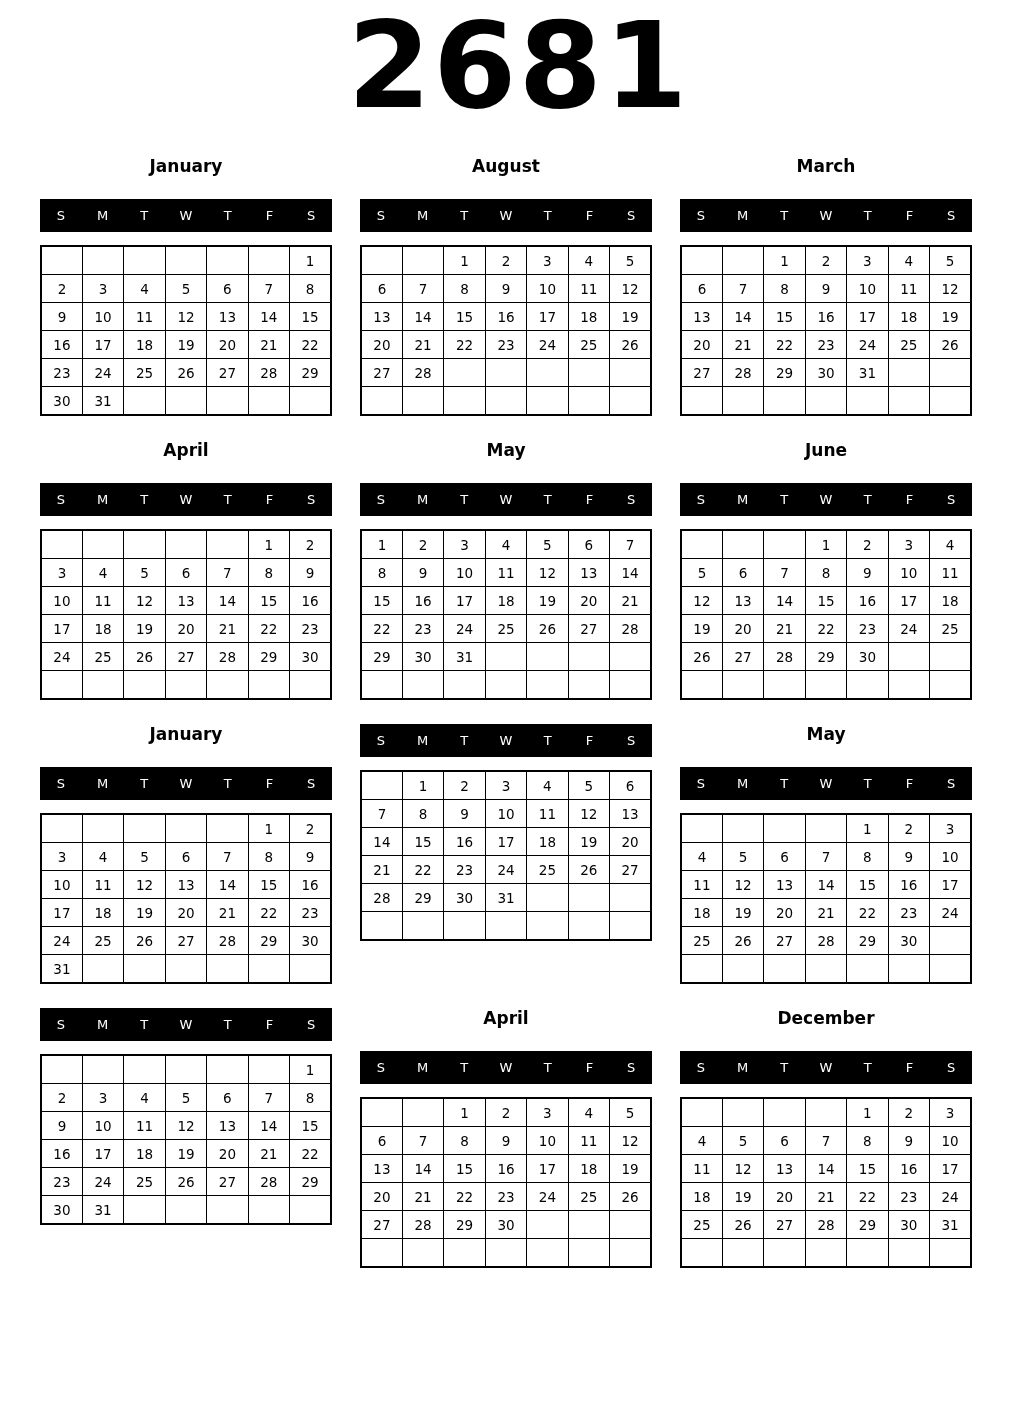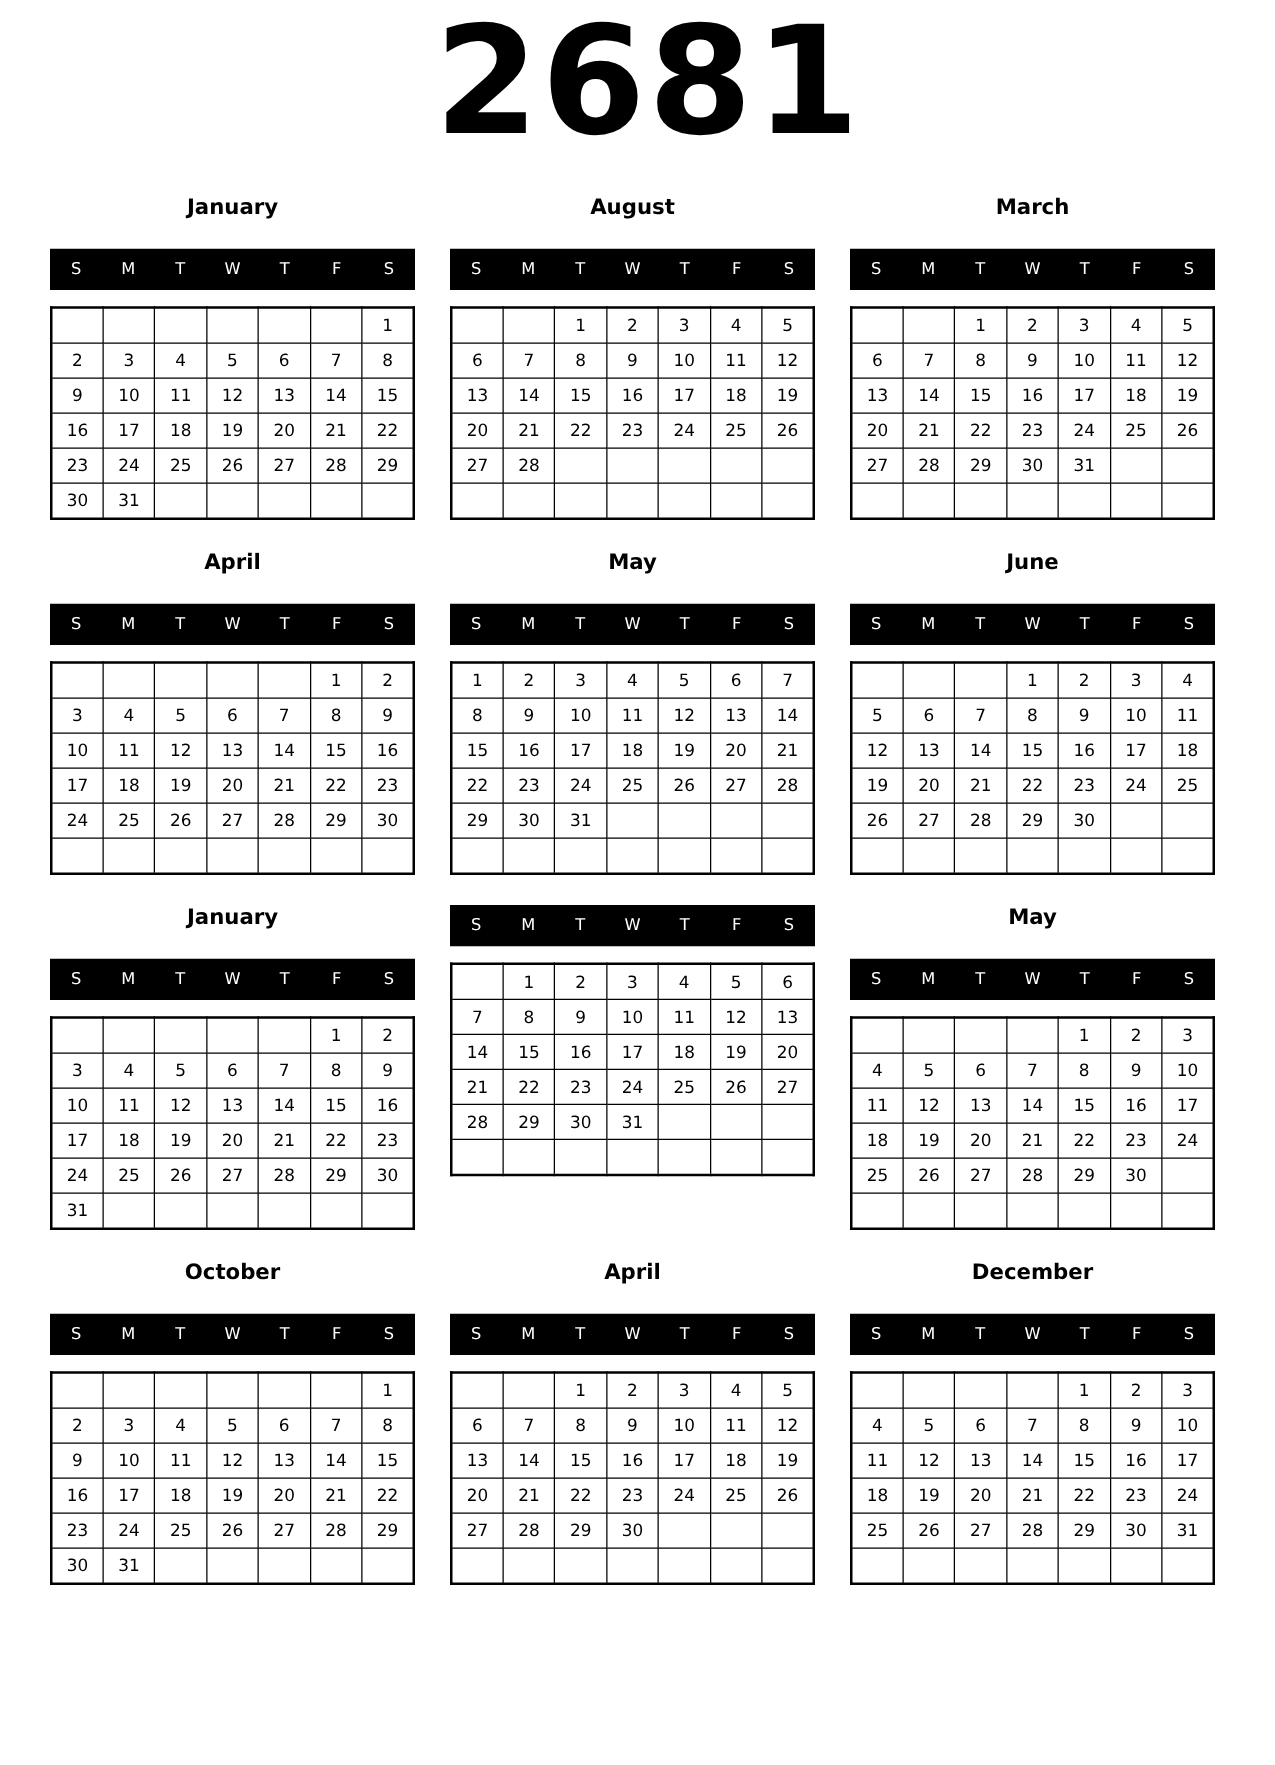--- a/index.html
+++ b/index.html
@@ -701,21 +701,20 @@
               <td class="day-cell"></td>
               <td class="day-cell"></td>
               <td class="day-cell"></td>
               <td class="day-cell"></td>
               <td class="day-cell"></td>
             </tr>
           </tbody>
         </table>
       </section>
       <section class="month">
-        <h2 class="month-name">October</h2>
         <div class="dow-bar">
           <span class="dow">S</span>
           <span class="dow">M</span>
           <span class="dow">T</span>
           <span class="dow">W</span>
           <span class="dow">T</span>
           <span class="dow">F</span>
           <span class="dow">S</span>
         </div>
         <table class="month-table">

